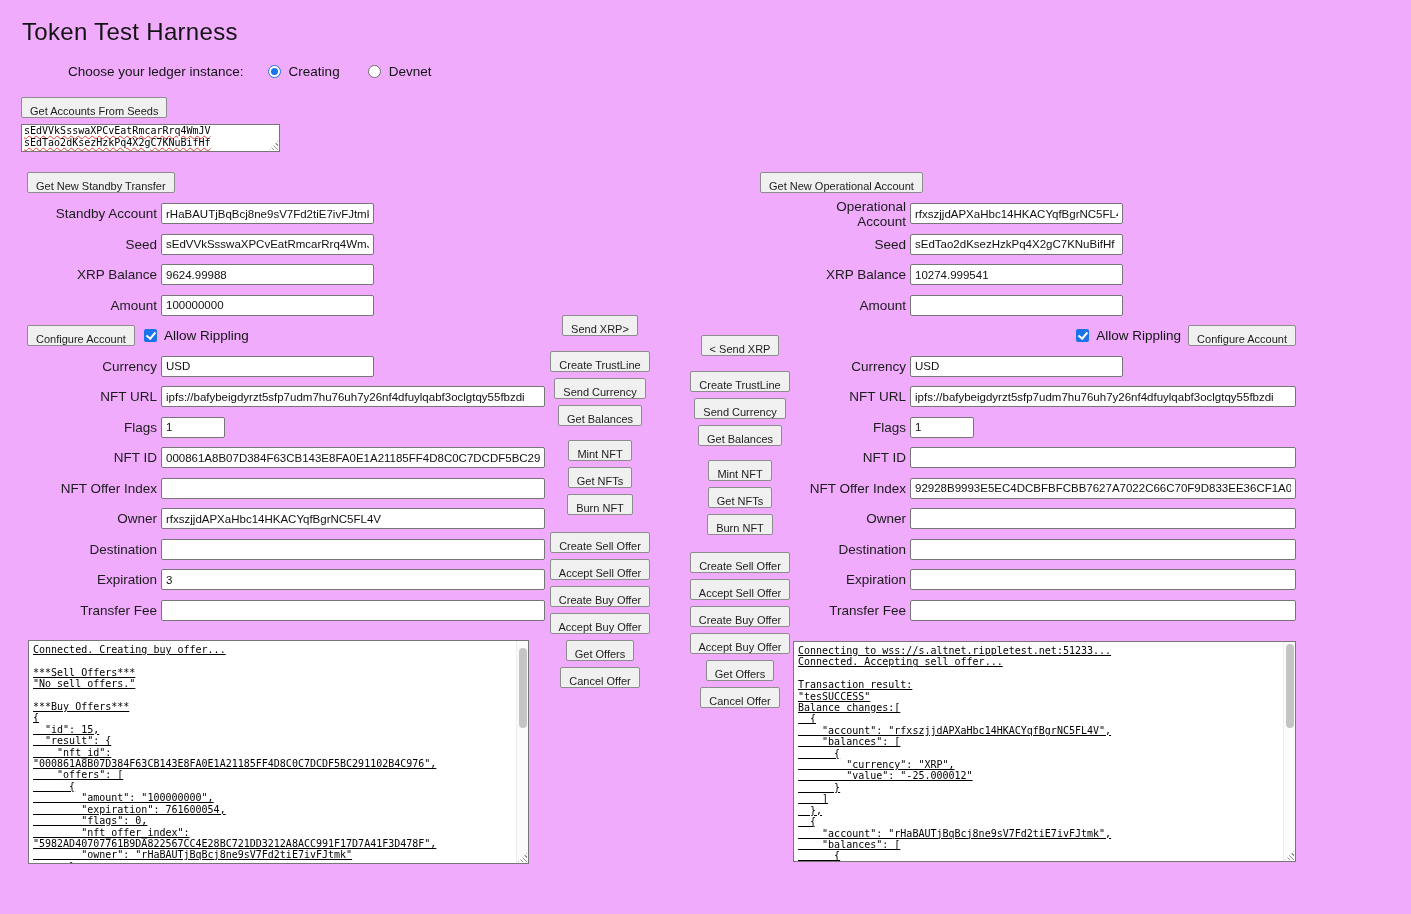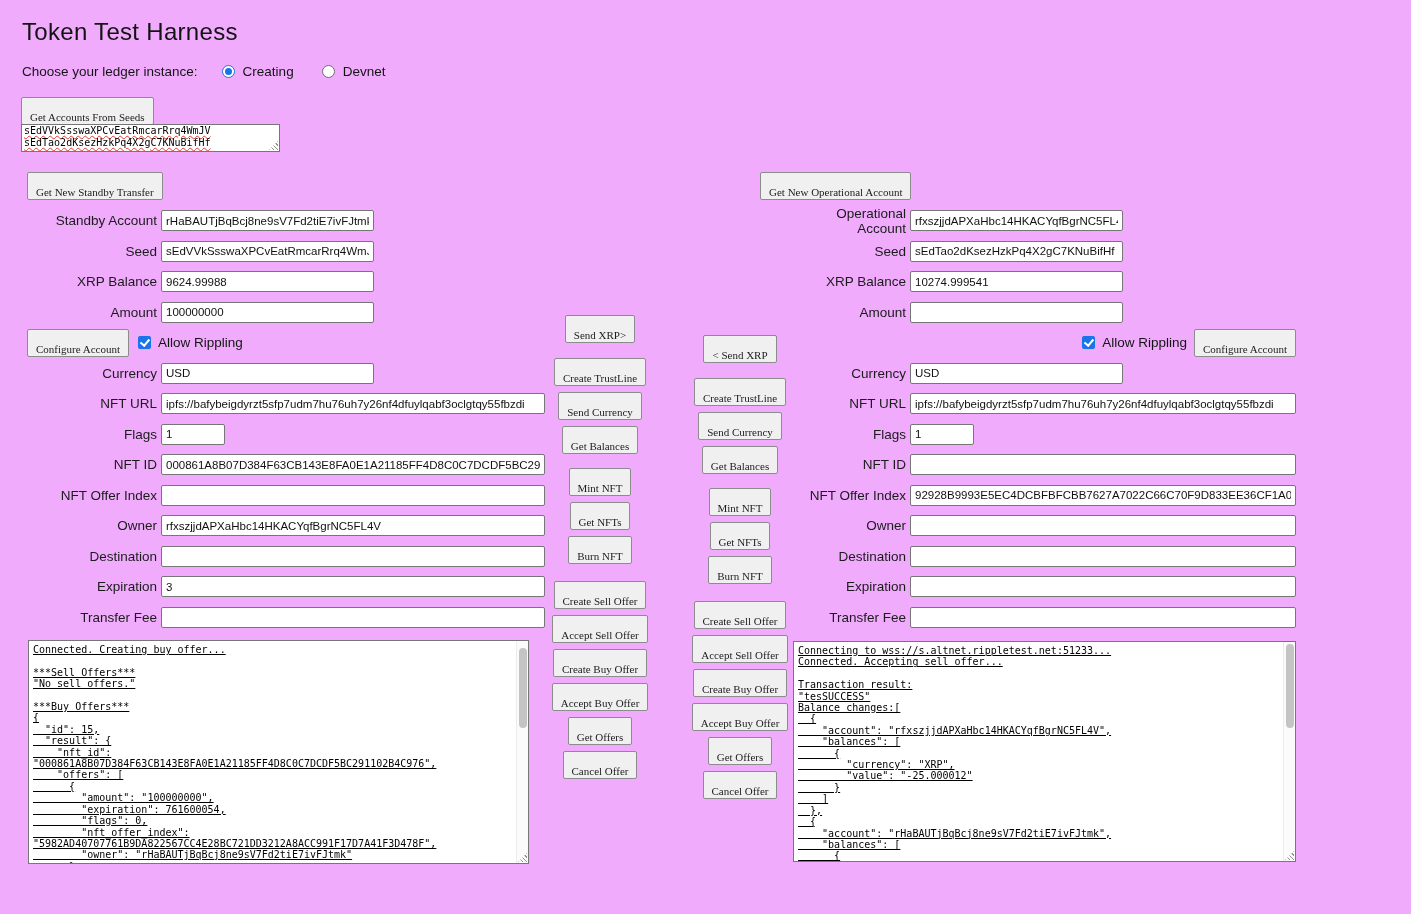--- a/index.html
+++ b/index.html
@@ -2,30 +2,30 @@
 <html><head>
 <meta charset="utf-8">
 <style>
   html,body{margin:0;padding:0;background:#f8f8f8;}
   body{font-family:"Liberation Sans",sans-serif;color:#141414;}
   .canvas{position:relative;width:1411px;height:914px;background:#f0abfc;overflow:hidden;}
 
   
   .title{position:absolute;left:22px;top:18px;margin:0;font-size:24px;font-weight:500;letter-spacing:.3px;color:#121212;}
   .ledger-row{position:absolute;left:22px;top:64px;display:flex;align-items:center;font-size:13.5px;}
-  .ledger-label{margin-right:24px;}
+  .ledger-label{margin-right:24px;margin-left:46px;}
   .radio-group{display:flex;align-items:center;margin-right:28px;cursor:default;}
   .radio{width:13px;height:13px;border-radius:50%;box-sizing:border-box;margin-right:8px;flex:0 0 auto;}
   .radio.on{border:1px solid #1a73e8;position:relative;background:#fff;}
   .radio.on::after{content:"";position:absolute;inset:2px;border-radius:50%;background:#1a73e8;}
   .radio.off{border:1px solid #6e6e6e;background:#fff;}
 
   
-  .btn{font-family:Liberation Serif, serif;font-size:11px;color:#1c1c1c;background:#f0f0f0;border:1px solid #8c8c8c;
-       border-radius:2px;padding:13px 8px;height:21px;box-sizing:border-box;white-space:nowrap;cursor:pointer;}
+  .btn{font-family:Liberation Sans, sans-serif;font-size:11px;color:#1c1c1c;background:#f0f0f0;border:1px solid #8c8c8c;
+       border-radius:2px;padding:7px 8px;height:21px;box-sizing:border-box;white-space:nowrap;cursor:pointer;}
   #get-accounts-btn{position:absolute;left:21px;top:97px;}
 
   
   .seedbox{position:absolute;left:21px;top:124px;width:259px;height:28px;box-sizing:border-box;
            border:1px solid #767676;background:#fff;overflow:hidden;}
   .seedline{display:block;font-family:"DejaVu Sans Mono",monospace;font-size:10px;line-height:11.5px;
             padding-left:2px;color:#000;text-decoration:underline;text-decoration-style:wavy;
             text-decoration-color:#e23b2e;text-decoration-thickness:1px;text-underline-offset:1px;}
 
   

